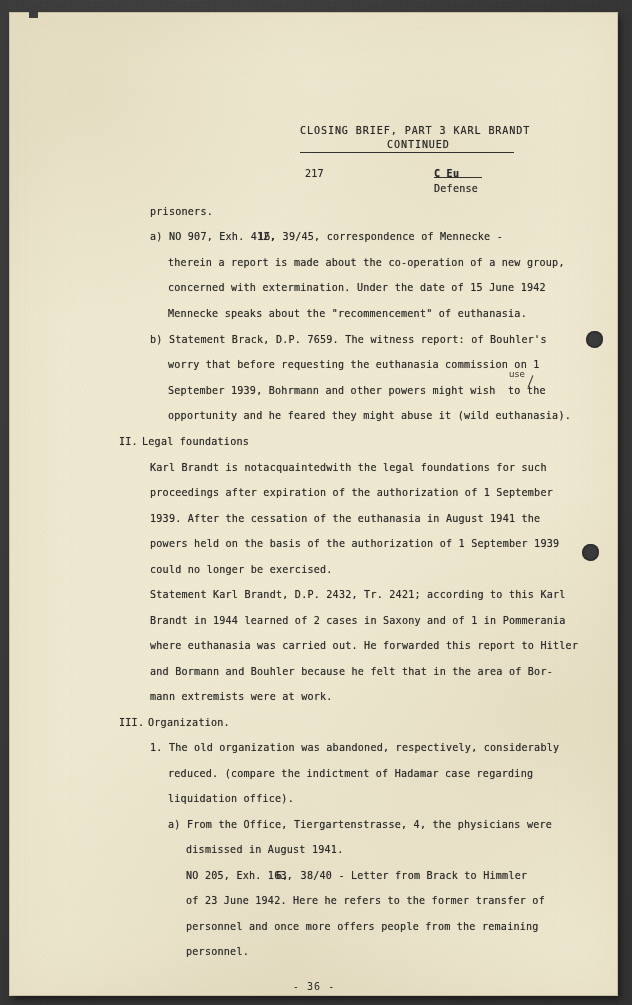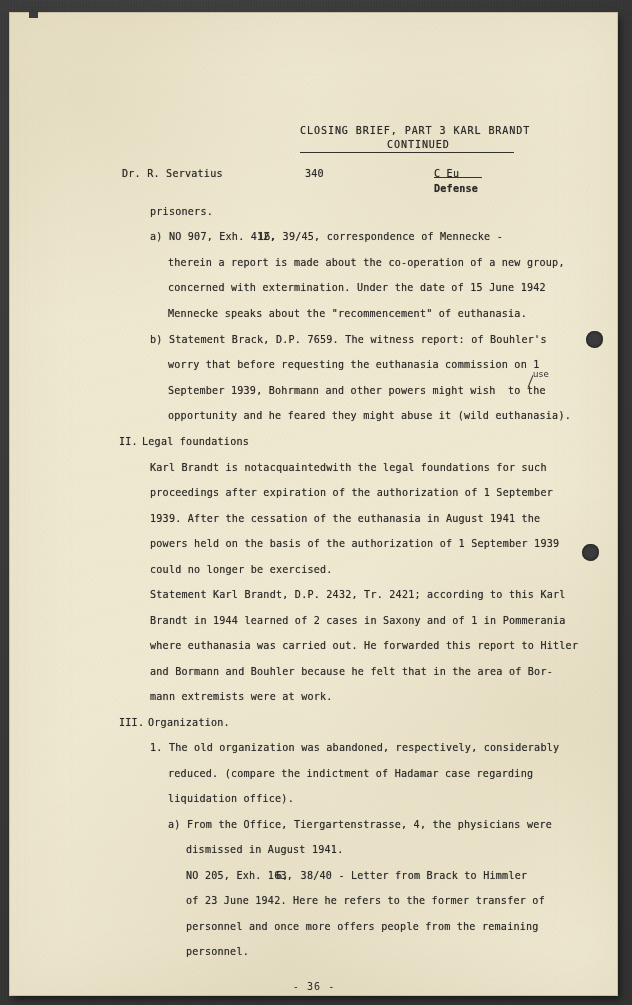--- a/index.html
+++ b/index.html
@@ -102,41 +102,41 @@
   #doc-header-title   { left: 290px; top: 105px; letter-spacing: .9px; }
   #doc-header-cont    { left: 337px; top: 119px; letter-spacing: .9px; margin-left: 40px; }
   #header-rule {
     position: absolute;
     left: 290px; top: 139px;
     width: 214px; height: 1.4px;
     background: #34322e;
   }
   #counsel-name { left: 112px; top: 148px; }
   #page-ref     { left: 295px; top: 148px; }
-  #tribunal-code{ left: 424px; top: 148px; }
+  #tribunal-code{ left: 424px; top: 148px; font-weight: bold; }
   #code-rule {
     position: absolute;
     left: 424px; top: 164px;
     width: 48px; height: 1.3px;
     background: #34322e;
   }
-  #defense-label{ left: 424px; top: 163px; font-weight: bold; }
+  #defense-label{ left: 424px; top: 163px; }
 
   #page-number {
     position: absolute;
     left: 1px; right: 0;
     top: 961px;
     text-align: center;
     letter-spacing: 1px;
   }
 
   
   #handwritten-use {
     position: absolute;
-    left: 523px; top: 349px;
+    left: 499px; top: 349px;
     font-family: "DejaVu Sans", "Liberation Sans", sans-serif;
     font-size: 8.6px;
     color: #32302c;
     letter-spacing: .3px;
   }
   #strikethrough-the {
     position: absolute;
     left: 520px; top: 362px;
     width: 1.4px; height: 13px;
     background: #32302c;
@@ -158,23 +158,22 @@
 
   <div id="typescript">
 
     
     <div class="line" id="doc-header-title">CLOSING BRIEF, PART 3 KARL BRANDT</div>
 
     <div class="line" id="doc-header-cont">CONTINUED</div>
 
     <div id="header-rule"></div>
 
-    <div class="line" id="counsel-name">Dr. R. Servatius</div>
 
-    <div class="line" id="page-ref">340</div>
+    <div class="line" id="page-ref">217</div>
 
     <div class="line" id="tribunal-code">C Eu</div>
 
     <div id="code-rule"></div>
 
     <div class="line" id="defense-label">Defense</div>
 
     
     <div id="body-container"><div class="line" style="left: 140px; top: 186px;">prisoners.</div><div class="line" style="left: 140px; top: 211px;">a) NO 907, Exh. 412, </div><div class="line u" style="left: 248px; top: 211px;">16</div><div class="line" style="left: 260px; top: 211px;">, 39/45, correspondence of Mennecke -</div><div class="line" style="left: 158px; top: 237px;">therein a report is made about the co-operation of a new group,</div><div class="line" style="left: 158px; top: 262px;">concerned with extermination. Under the date of 15 June 1942</div><div class="line" style="left: 158px; top: 288px;">Mennecke speaks about the "recommencement" of euthanasia.</div><div class="line" style="left: 140px; top: 314px;">b) Statement Brack, D.P. 7659. The witness report: of Bouhler's</div><div class="line" style="left: 158px; top: 339px;">worry that before requesting the euthanasia commission on 1</div><div class="line" style="left: 158px; top: 365px;">September 1939, Bohrmann and other powers might wish  to the</div><div class="line" style="left: 158px; top: 390px;">opportunity and he feared they might abuse it (wild euthanasia).</div><div class="line" style="left: 109px; top: 416px;">II. </div><div class="line u" style="left: 132px; top: 416px;">Legal foundations</div><div class="line" style="left: 140px; top: 442px;">Karl Brandt is notacquaintedwith the legal foundations for such</div><div class="line" style="left: 140px; top: 467px;">proceedings after expiration of the authorization of 1 September</div><div class="line" style="left: 140px; top: 493px;">1939. After the cessation of the euthanasia in August 1941 the</div><div class="line" style="left: 140px; top: 518px;">powers held on the basis of the authorization of 1 September 1939</div><div class="line" style="left: 140px; top: 544px;">could no longer be exercised.</div><div class="line" style="left: 140px; top: 569px;">Statement Karl Brandt, D.P. 2432, Tr. 2421; according to this Karl</div><div class="line" style="left: 140px; top: 595px;">Brandt in 1944 learned of 2 cases in Saxony and of 1 in Pommerania</div><div class="line" style="left: 140px; top: 620px;">where euthanasia was carried out. He forwarded this report to Hitler</div><div class="line" style="left: 140px; top: 646px;">and Bormann and Bouhler because he felt that in the area of Bor-</div><div class="line" style="left: 140px; top: 671px;">mann extremists were at work.</div><div class="line" style="left: 109px; top: 697px;">III. </div><div class="line u" style="left: 138px; top: 697px;">Organization.</div><div class="line" style="left: 140px; top: 722px;">1. The old organization was abandoned, respectively, considerably</div><div class="line" style="left: 158px; top: 748px;">reduced. (compare the indictment of Hadamar case regarding</div><div class="line" style="left: 158px; top: 773px;">liquidation office).</div><div class="line" style="left: 158px; top: 799px;">a) From the Office, Tiergartenstrasse, 4, the physicians were</div><div class="line" style="left: 176px; top: 824px;">dismissed in August 1941.</div><div class="line" style="left: 176px; top: 850px;">NO 205, Exh. 163, </div><div class="line u" style="left: 266px; top: 850px;">6,</div><div class="line" style="left: 278px; top: 850px;">  38/40 - Letter from Brack to Himmler</div><div class="line" style="left: 176px; top: 875px;">of 23 June 1942. Here he refers to the former transfer of</div><div class="line" style="left: 176px; top: 901px;">personnel and once more offers people from the remaining</div><div class="line" style="left: 176px; top: 926px;">personnel.</div></div>
 

